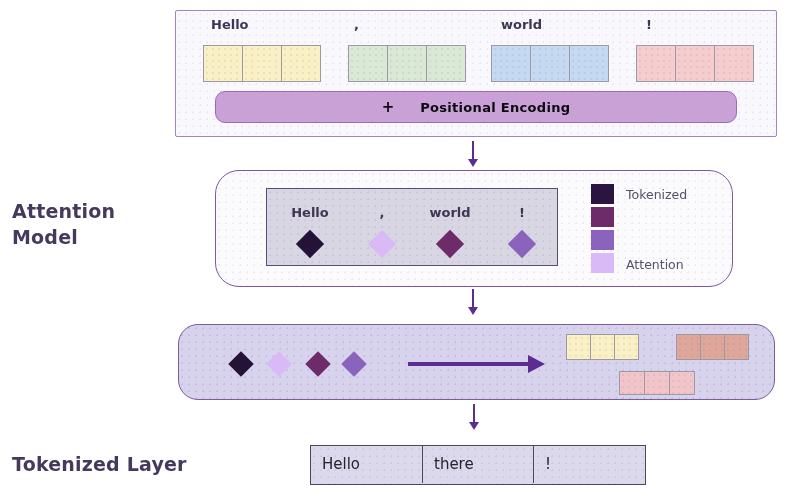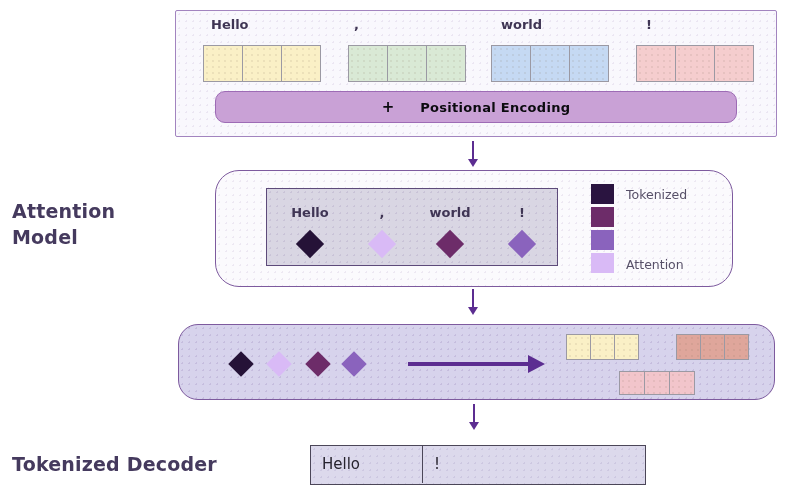--- a/index.html
+++ b/index.html
@@ -81,21 +81,21 @@
   }
   .out-cell:first-child{border-left:none;}
 </style>
 </head>
 <body>
 
 <div class="canvas">
 
   <div class="abs sec-label" style="left:12px;top:198px;">Attention
 Model</div>
-  <div class="abs sec-label" style="left:12px;top:451px;">Tokenized Decoder</div>
+  <div class="abs sec-label" style="left:12px;top:451px;">Tokenized Layer</div>
 
   <div class="abs panel" style="left:175px;top:10px;width:602px;height:127px;border-radius:2px;">
 
     <div class="abs tok-label" style="left:35px;top:6px;">Hello</div>
     <div class="abs cells" style="left:27px;top:34px;">
       <div class="cell" style="background-color: rgb(250, 240, 198);"></div>
       <div class="cell" style="background-color: rgb(250, 240, 198);"></div>
       <div class="cell" style="background-color: rgb(250, 240, 198);"></div>
     </div>
 
@@ -179,16 +179,17 @@
       <div class="cell sm2" style="background-color: rgb(242, 197, 203);"></div>
       <div class="cell sm2" style="background-color: rgb(242, 197, 203);"></div>
       <div class="cell sm2" style="background-color: rgb(242, 197, 203);"></div>
     </div>
   </div>
 
   <div class="abs v-arrow" style="left:473px;top:404px;height:19px;"></div>
 
   <div class="abs out-table" style="left:310px;top:445px;width:336px;height:40px;">
     <div class="out-cell">Hello</div>
+    <div class="out-cell">there</div>
     <div class="out-cell">!</div>
   </div>
 
 </div>
 
 </body></html>

